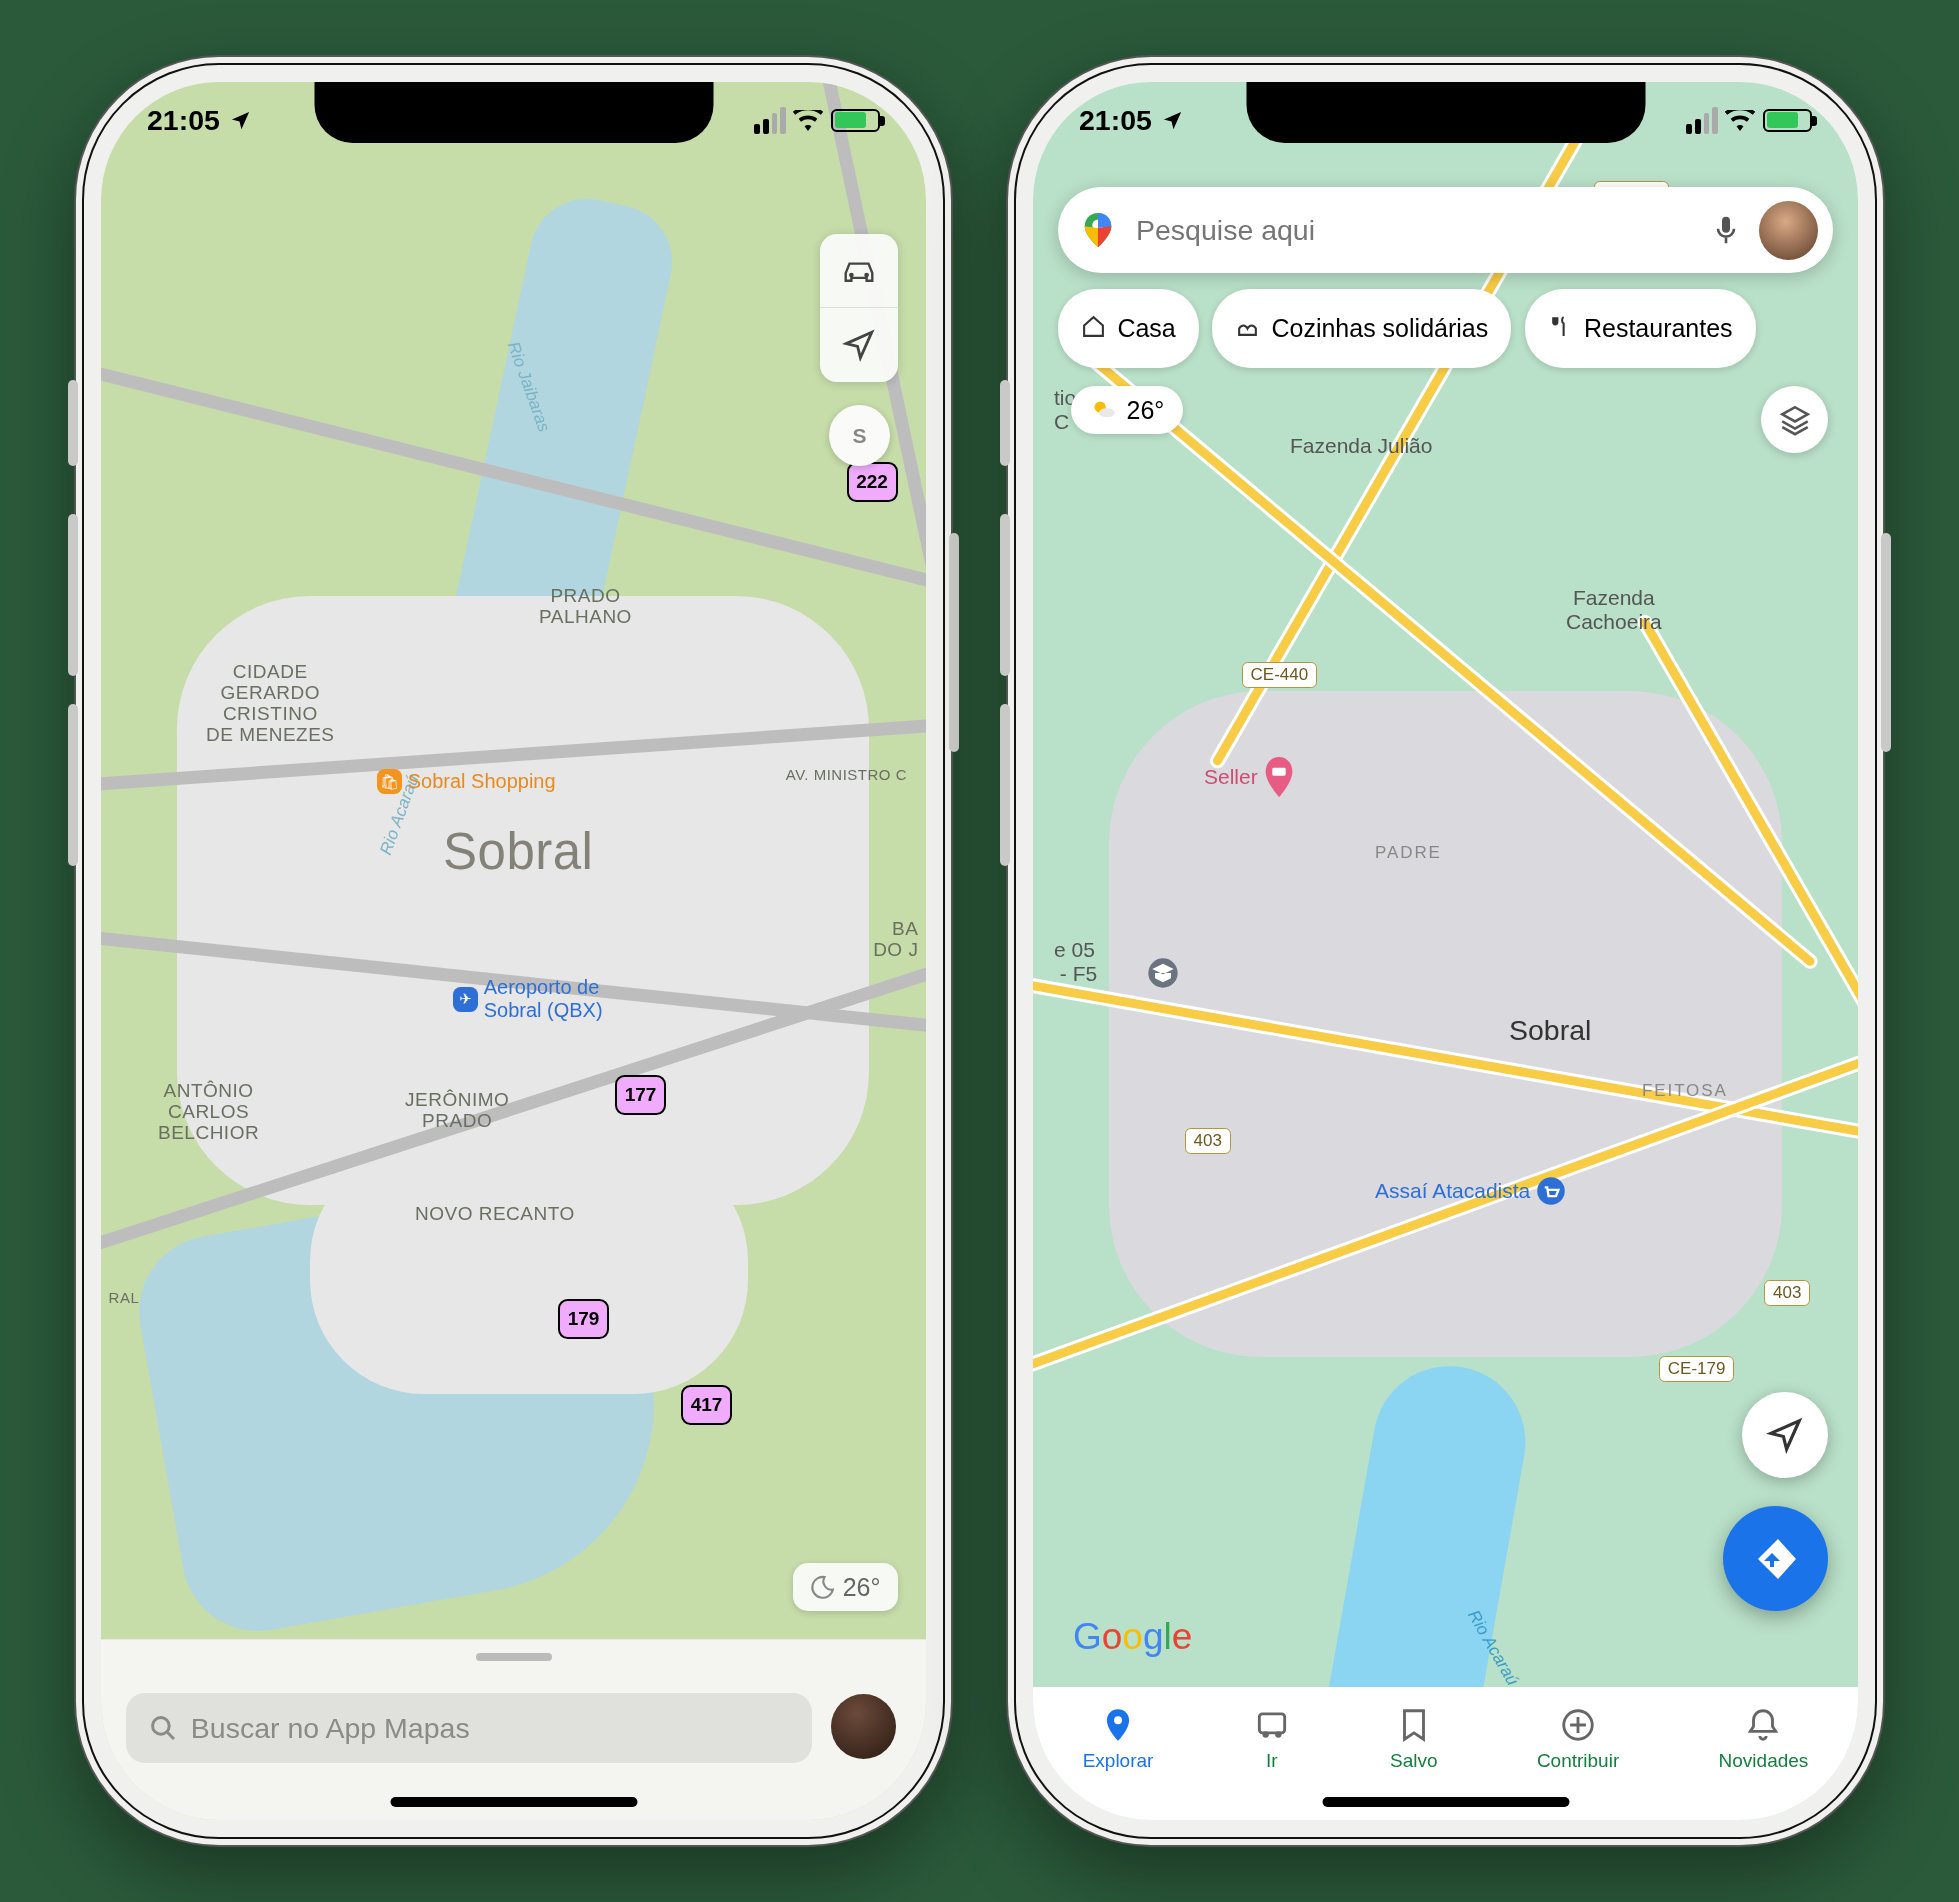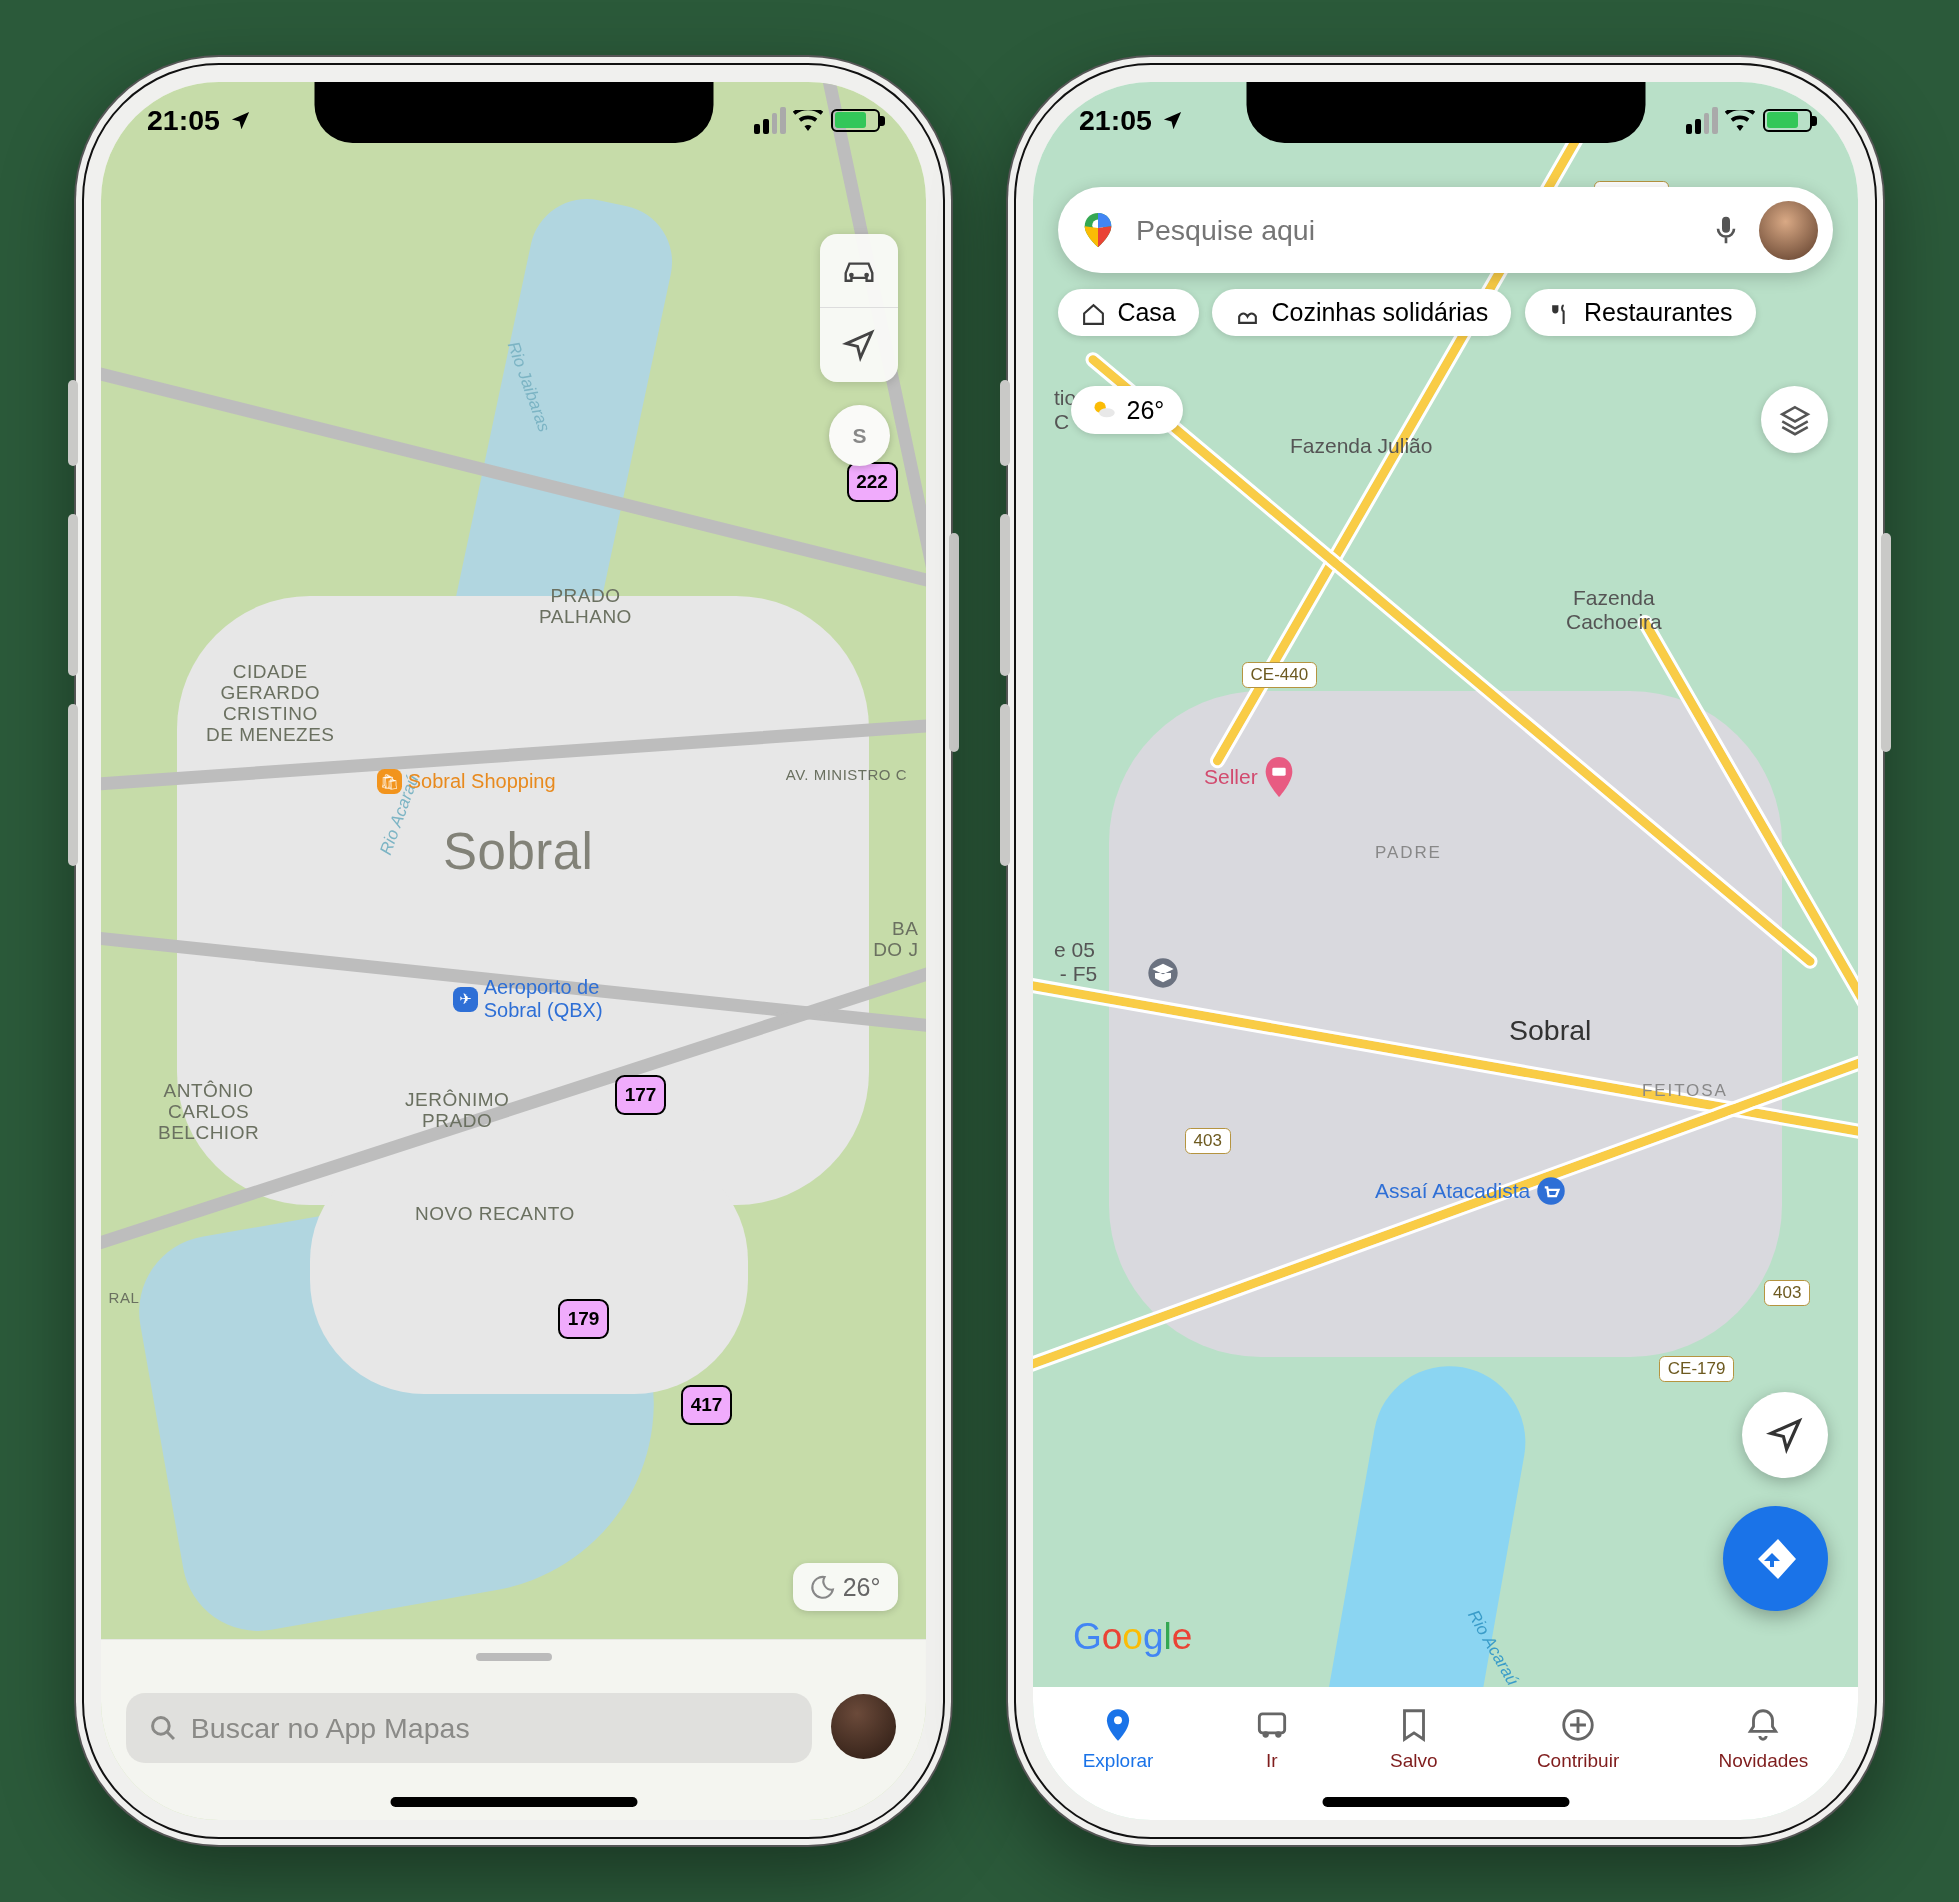--- a/index.html
+++ b/index.html
@@ -83,27 +83,27 @@
   .gm-label{position:absolute;font-size:21px;color:#555;font-weight:400}
   .gm-city{font-size:28.5px;top:932px;left:476px;color:#333}
   .gm-ce{position:absolute;background:#fff;border:1.4px solid #b59440;border-radius:5.7px;padding:1.9px 7.6px;font-size:17px;color:#6d5a20;font-weight:500}
   
   .gm-search{position:absolute;top:105px;left:25px;right:25px;height:86px;background:#fff;border-radius:48px;box-shadow:0 3.8px 17px rgba(0,0,0,.2);display:flex;align-items:center;padding:0 15px 0 21px;gap:17px;z-index:30}
   .gm-logo{width:38px;height:38px}
   .gm-search input{border:none;outline:none;flex:1;font-size:28.5px;color:#777;background:transparent}
   .gm-mic{width:32px;height:32px}
   .gm-avatar{width:59px;height:59px;border-radius:50%;background:radial-gradient(circle at 45% 35%,#d9a985,#5a3a28)}
   .gm-chips{position:absolute;top:207px;left:25px;right:25px;display:flex;gap:13.3px;z-index:30}
-  .chip{background:#fff;border-radius:38px;padding:9px 23px;font-size:25px;display:flex;align-items:flex-end;gap:11.4px;box-shadow:0 1.9px 7.6px rgba(0,0,0,.15);white-space:nowrap}
+  .chip{background:#fff;border-radius:38px;padding:25px 23px;font-size:25px;display:flex;align-items:flex-start;gap:11.4px;box-shadow:0 1.9px 7.6px rgba(0,0,0,.15);white-space:nowrap}
   .gm-weather{position:absolute;top:304px;left:38px;background:#fff;border-radius:28.5px;padding:9.5px 19px;font-size:25px;display:flex;align-items:center;gap:9.5px;box-shadow:0 1.9px 7.6px rgba(0,0,0,.15);z-index:25}
   .gm-layers{position:absolute;top:304px;right:30px;width:67px;height:67px;background:#fff;border-radius:50%;display:flex;align-items:center;justify-content:center;box-shadow:0 1.9px 9.5px rgba(0,0,0,.2);z-index:25}
   .gm-locate{position:absolute;bottom:342px;right:30px;width:86px;height:86px;background:#fff;border-radius:50%;display:flex;align-items:center;justify-content:center;box-shadow:0 3.8px 15px rgba(0,0,0,.25);z-index:25}
   .gm-fab{position:absolute;bottom:209px;right:30px;width:105px;height:105px;background:var(--gmap-blue);border-radius:50%;display:flex;align-items:center;justify-content:center;box-shadow:0 5.7px 19px rgba(0,0,0,.3);z-index:25}
   .gm-nav{position:absolute;bottom:0;left:0;right:0;height:133px;background:#fff;display:flex;justify-content:space-around;align-items:center;padding-bottom:28.5px;z-index:30}
-  .gm-nav .it{display:flex;flex-direction:column;align-items:center;gap:5.7px;font-size:19px;color:#7f1d1d}
+  .gm-nav .it{display:flex;flex-direction:column;align-items:center;gap:5.7px;font-size:19px;color:#15803d}
   .gm-nav .it.active{color:var(--gmap-blue)}
   .gm-nav svg{width:38px;height:38px}
   .gm-google{position:absolute;bottom:162px;left:40px;font-size:37px;font-weight:500;z-index:22}
   .gm-google span:nth-child(1){color:#4285F4}.gm-google span:nth-child(2){color:#EA4335}.gm-google span:nth-child(3){color:#FBBC05}.gm-google span:nth-child(4){color:#4285F4}.gm-google span:nth-child(5){color:#34A853}.gm-google span:nth-child(6){color:#EA4335}
   .gm-poi{position:absolute;font-size:21px;color:#2e6fd6;display:flex;align-items:center;gap:5.7px}
 </style>
 </head>
 <body>
 
 <div class="stage">

